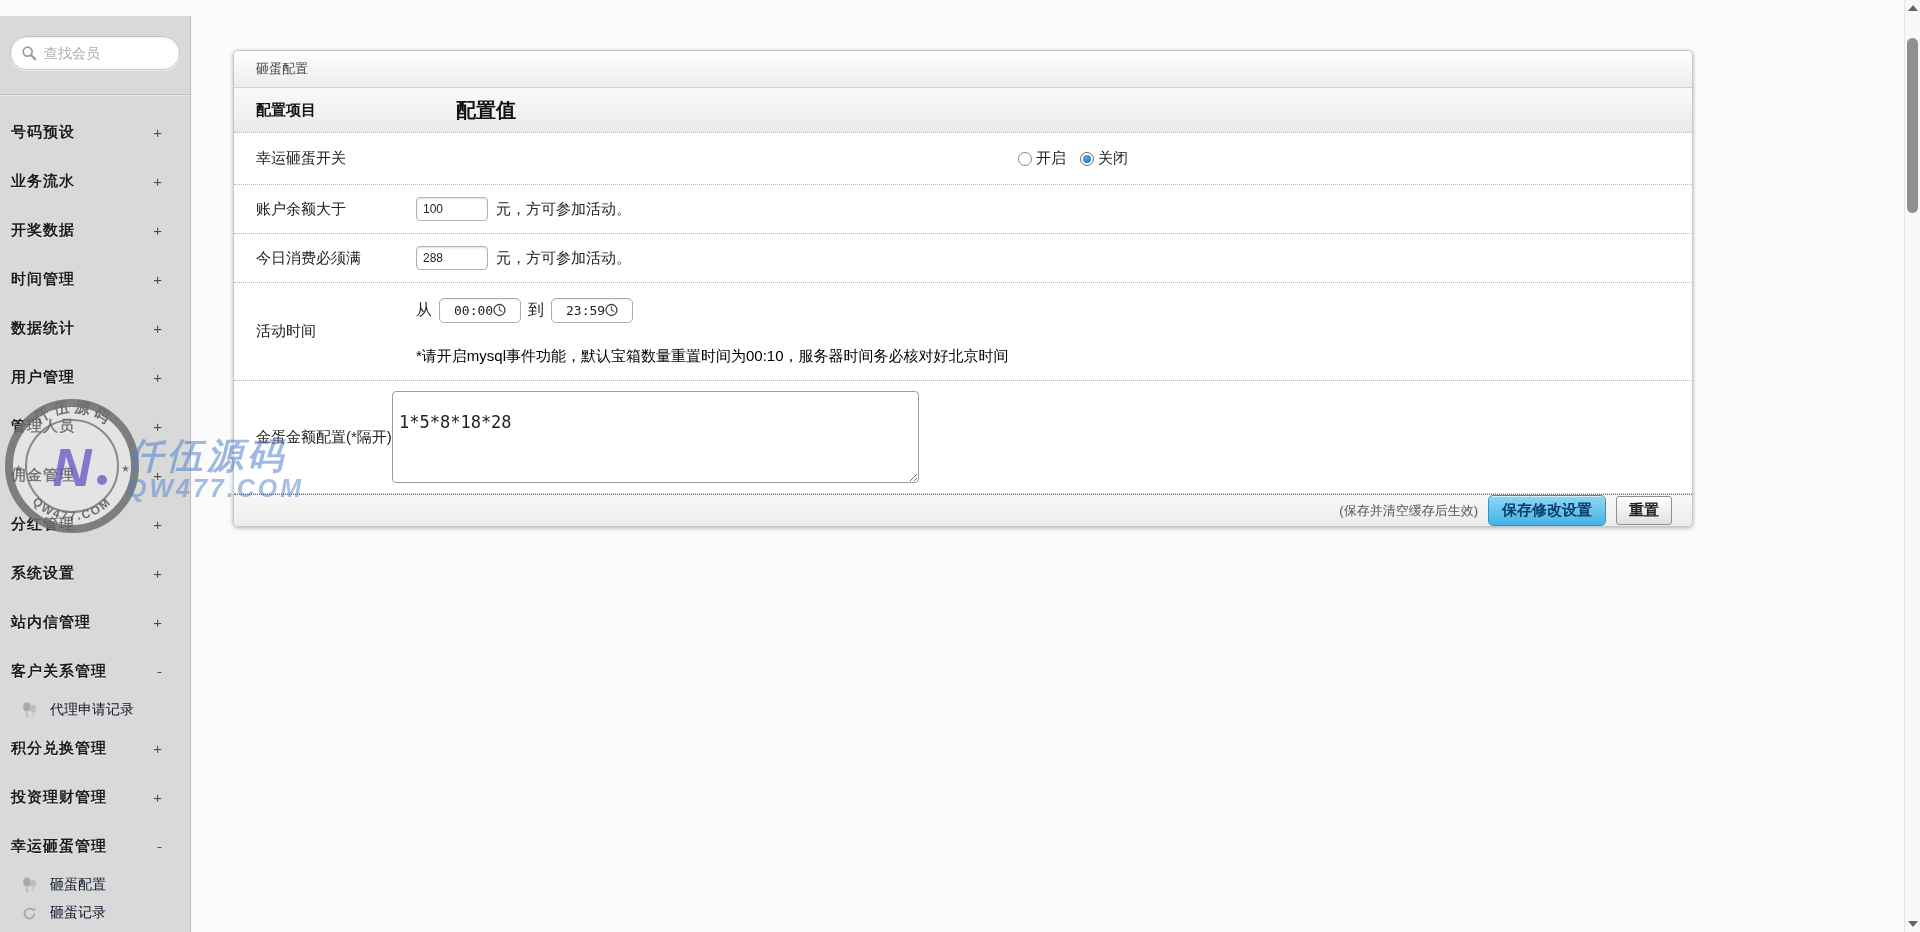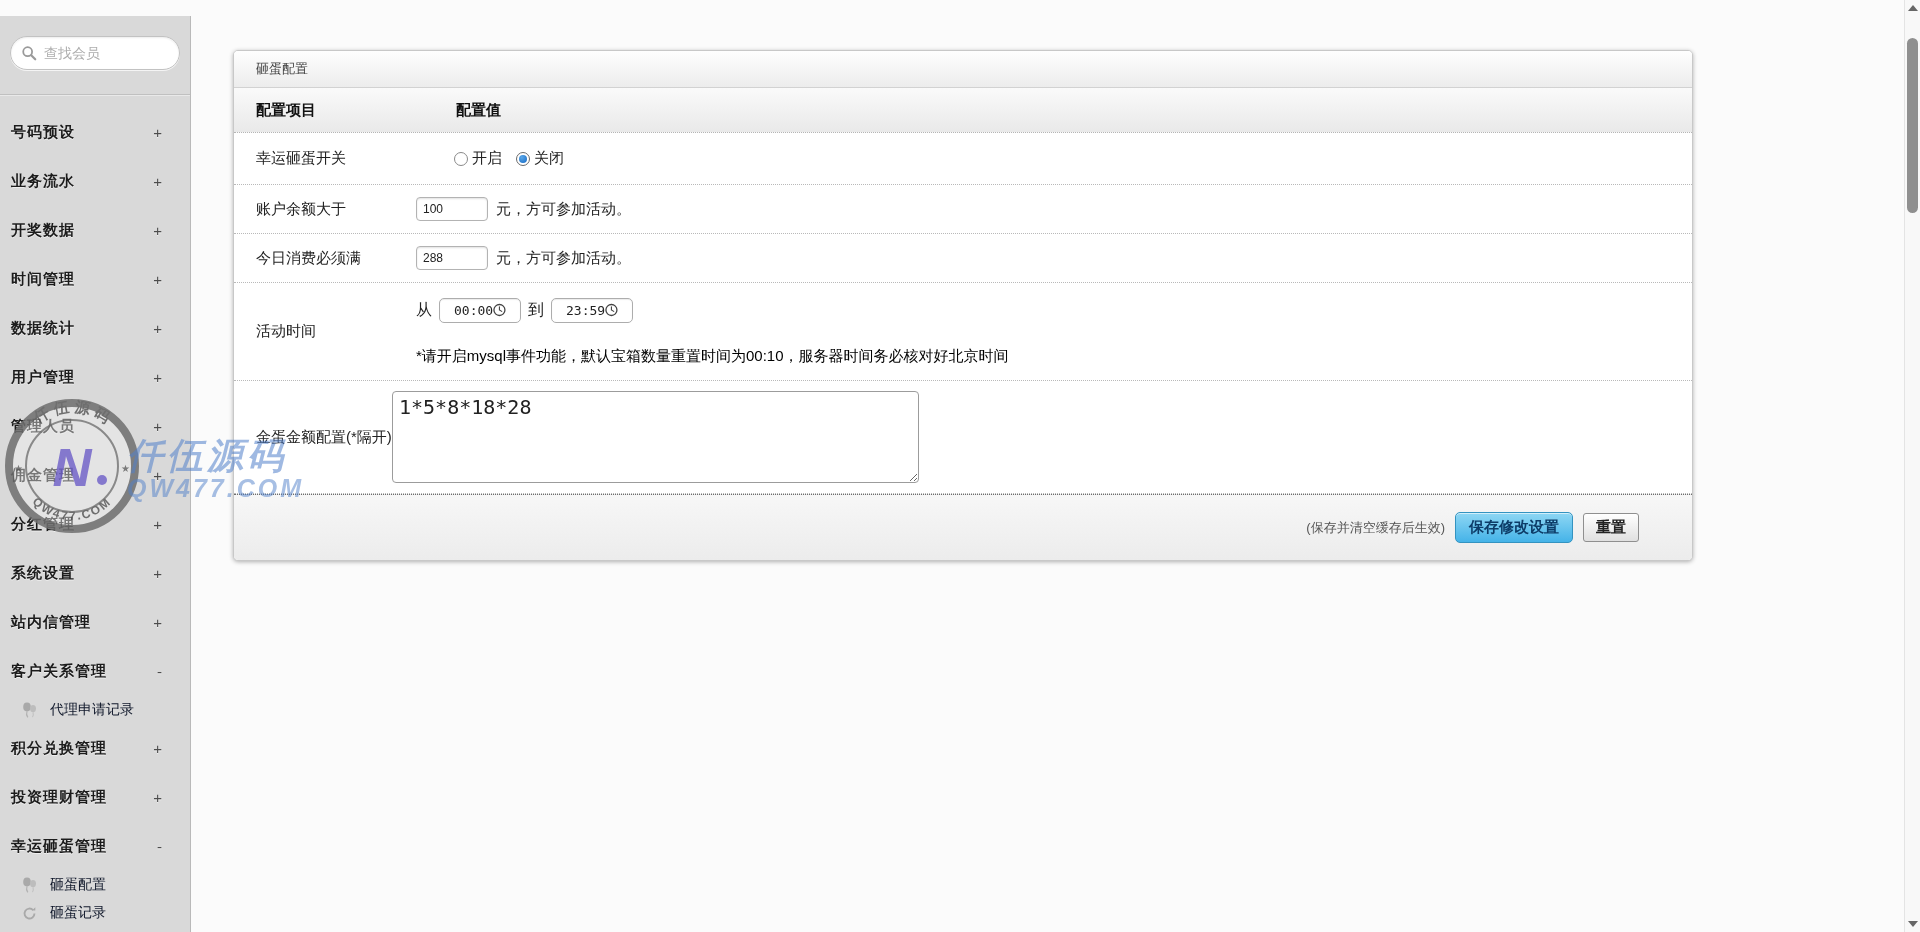--- a/index.html
+++ b/index.html
@@ -73,35 +73,35 @@
     background:linear-gradient(#fefefe,#ececec);
     border-bottom:1px solid #d2d2d2;
     font-size:13px; color:#444;
   }
   .thead {
     height:45px; display:flex; align-items:center; padding-left:22px;
     background:linear-gradient(#fafafa,#e9e9e9);
     border-bottom:1px dotted #b5b5b5;
   }
   .th-item { width:160px; font-size:15px; font-weight:bold; color:#111; }
-  .th-value { font-size:15px; font-weight:bold; color:#111; padding-left:40px; }
+  .th-value { font-size:20px; font-weight:bold; color:#111; padding-left:40px; }
   .row {
     display:flex; align-items:center; padding-left:22px;
     border-bottom:1px dotted #b9b9b9; background:#fff;
   }
   .row:last-of-type { border-bottom:none; }
   .cell-label { width:160px; font-size:15px; color:#222; flex:0 0 auto; }
   .cell-value { font-size:15px; color:#222; display:flex; align-items:center; flex:1; }
   .r-switch { height:52px; }
   .r-balance, .r-consume { height:49px; }
   .r-time { height:98px; }
   .r-count { height:50px; }
   .r-amounts { height:113px; }
 
-  .radio-group { padding-left:38px; display:flex; align-items:center; gap:14px; }
+  .radio-group { padding-left:38px; display:flex; align-items:center; gap:14px;justify-content:center; }
   .radio-pair { display:flex; align-items:center; gap:4px; cursor:pointer; }
   .radio {
     width:14px; height:14px; border-radius:50%;
     border:1px solid #8a8a8a; background:#fff; display:inline-block; position:relative;
   }
   .radio.checked { border-color:#6a6a6a; }
   .radio.checked::after {
     content:""; position:absolute; left:2px; top:2px; width:8px; height:8px;
     border-radius:50%; background:radial-gradient(circle at 35% 30%, #5aa7e8, #1569c4);
   }
@@ -116,28 +116,28 @@
     display:inline-flex; align-items:center; justify-content:space-between;
     width:82px; height:25px; border:1px solid #adadad; border-radius:5px;
     background:#fff; box-shadow:inset 0 1px 1px rgba(0,0,0,.08);
     padding:0 14px; margin:0 7px; cursor:pointer;
   }
   .time-input .tval { font-family:"DejaVu Sans Mono", monospace; font-size:13px; color:#222; }
   .time-note { margin-top:24px; font-size:15px; color:#000000; }
   .amounts-area {
     width:527px; height:92px; border:1px solid #9c9c9c; border-radius:4px;
     margin-left:-24px;
-    font-family:"DejaVu Sans Mono", monospace; font-size:20px; color:#222;
-    padding:3px 6px; resize:both; outline:none; background:#fff;
+    font-family:"DejaVu Sans Mono", monospace; font-size:17px; color:#222;
+    padding:20px 6px; resize:both; outline:none; background:#fff;
   }
   .panel-footer {
-    height:66px; border-top:1px dotted #6e6e6e;
+    height:32px; border-top:1px dotted #6e6e6e;
     background:linear-gradient(#f7f7f7,#ececec);
     display:flex; align-items:center; justify-content:flex-end;
-    padding-right:53px; gap:10px;
+    padding-right:20px; gap:10px;
   }
   .save-hint { font-size:13px; color:#555; }
   .save-btn {
     font-size:15px; font-weight:bold; color:#0d3c68;
     background:linear-gradient(#8ed7f4,#45b3e8);
     border:1px solid #3393c0; border-radius:5px;
     box-shadow:inset 0 1px 0 rgba(255,255,255,.6);
     padding:5px 13px; cursor:pointer; font-family:"Liberation Sans",sans-serif;
   }
   .reset-btn {

